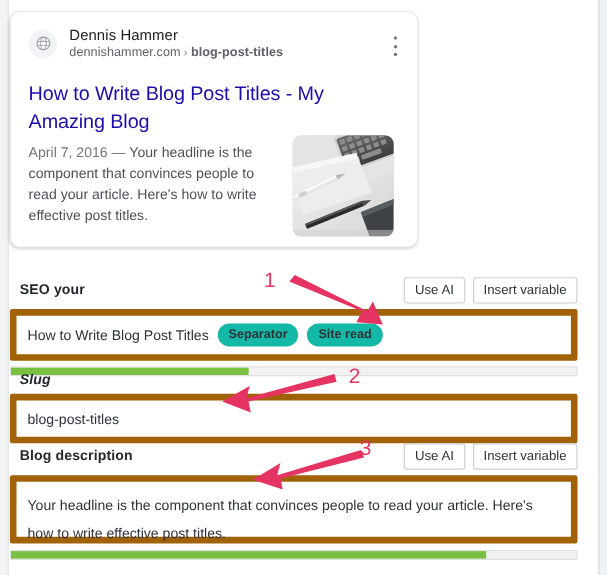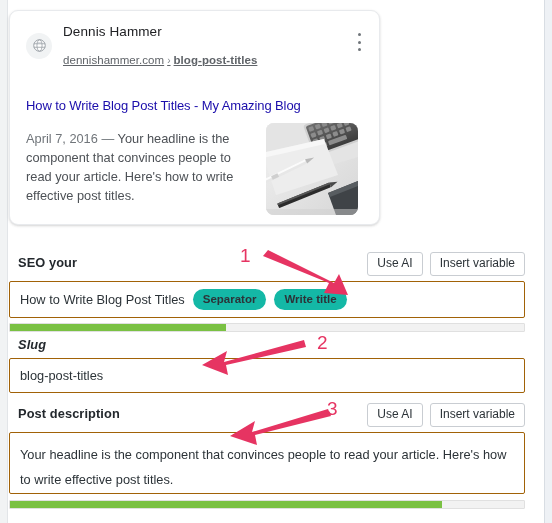--- a/index.html
+++ b/index.html
@@ -70,23 +70,22 @@
   .favicon svg { display: block; }
   .site-meta { line-height: 1.25; }
   .site-name {
     font-size: 13.5px;
     color: #202124;
     letter-spacing: .1px;
   }
   .site-url {
     font-size: 11.5px;
     color: #5f6368;
-    margin-top: 12px;
+    margin-top: 0;
     letter-spacing: .05px;
-    text-decoration: underline;
   }
   .site-url .crumb-sep { color: #80868b; margin: 0 3px; font-size: 10px; }
   .site-url .crumb-last { color: #5f6368; font-weight: bold; }
 
   .kebab {
     position: absolute;
     right: 13px; top: 22px;
     width: 14px; height: 18px;
     display: flex;
     flex-direction: column;
@@ -96,24 +95,24 @@
   }
   .kebab i {
     display: block;
     width: 3px; height: 3px;
     border-radius: 50%;
     background: #70757a;
   }
 
   .pc-title {
     position: absolute;
-    left: 16px; top: 77px;
+    left: 16px; top: 62px;
     width: 308px;
-    font-size: 13px;
-    line-height: 35px;
+    font-size: 18px;
+    line-height: 25px;
     color: #1a0dab;
     letter-spacing: -.1px;
     cursor: pointer;
   }
 
   .pc-snippet {
     position: absolute;
     left: 16px; top: 118px;
     width: 228px;
     font-size: 12.8px;
@@ -170,21 +169,21 @@
     line-height: 15px;
     cursor: pointer;
     white-space: nowrap;
   }
 
   .input-box {
     position: relative;
     box-sizing: border-box;
     width: 516px;
     background: #ffffff;
-    border: 1px solid #a16207;
+    border: 6px solid #a16207;
     border-radius: 2px;
     padding: 7px 10px;
     font-size: 12.8px;
     color: #2c3338;
     line-height: 19px;
     cursor: text;
   }
   .input-box.tall { padding: 9px 10px 11px; line-height: 25px; }
 
   .token-row {
@@ -336,40 +335,40 @@
       <div class="field-label">SEO your</div>
       <div class="field-btns">
         <button class="btn">Use AI</button>
         <button class="btn">Insert variable</button>
       </div>
     </div>
     <div class="input-box" style="margin-top:5px;">
       <div class="token-row">
         <span>How to Write Blog Post Titles</span>
         <span class="chip">Separator</span>
-        <span class="chip">Write title</span>
+        <span class="chip">Site read</span>
       </div>
     </div>
     <div class="progress" style="margin-top:5px;">
       <div class="fill" style="width: 42%; background: rgb(122, 193, 67);"></div>
     </div>
   </div>
 
   <div class="field-block" style="top:334px;">
     <div class="field-head" style="height:21px;font-style:italic;">
       <div class="field-label">Slug</div>
     </div>
     <div class="input-box" style="margin-top:3px;">
       <span>blog-post-titles</span>
     </div>
   </div>
 
   <div class="field-block" style="top:403px;">
     <div class="field-head">
-      <div class="field-label">Post description</div>
+      <div class="field-label">Blog description</div>
       <div class="field-btns">
         <button class="btn">Use AI</button>
         <button class="btn">Insert variable</button>
       </div>
     </div>
     <div class="input-box tall" style="margin-top:5px;height:62px;">
       <span>Your headline is the component that convinces people to read your article. Here's how to write effective post titles.</span>
     </div>
     <div class="progress" style="margin-top:6px;">
       <div class="fill" style="width: 84%; background: rgb(122, 193, 67);"></div>

